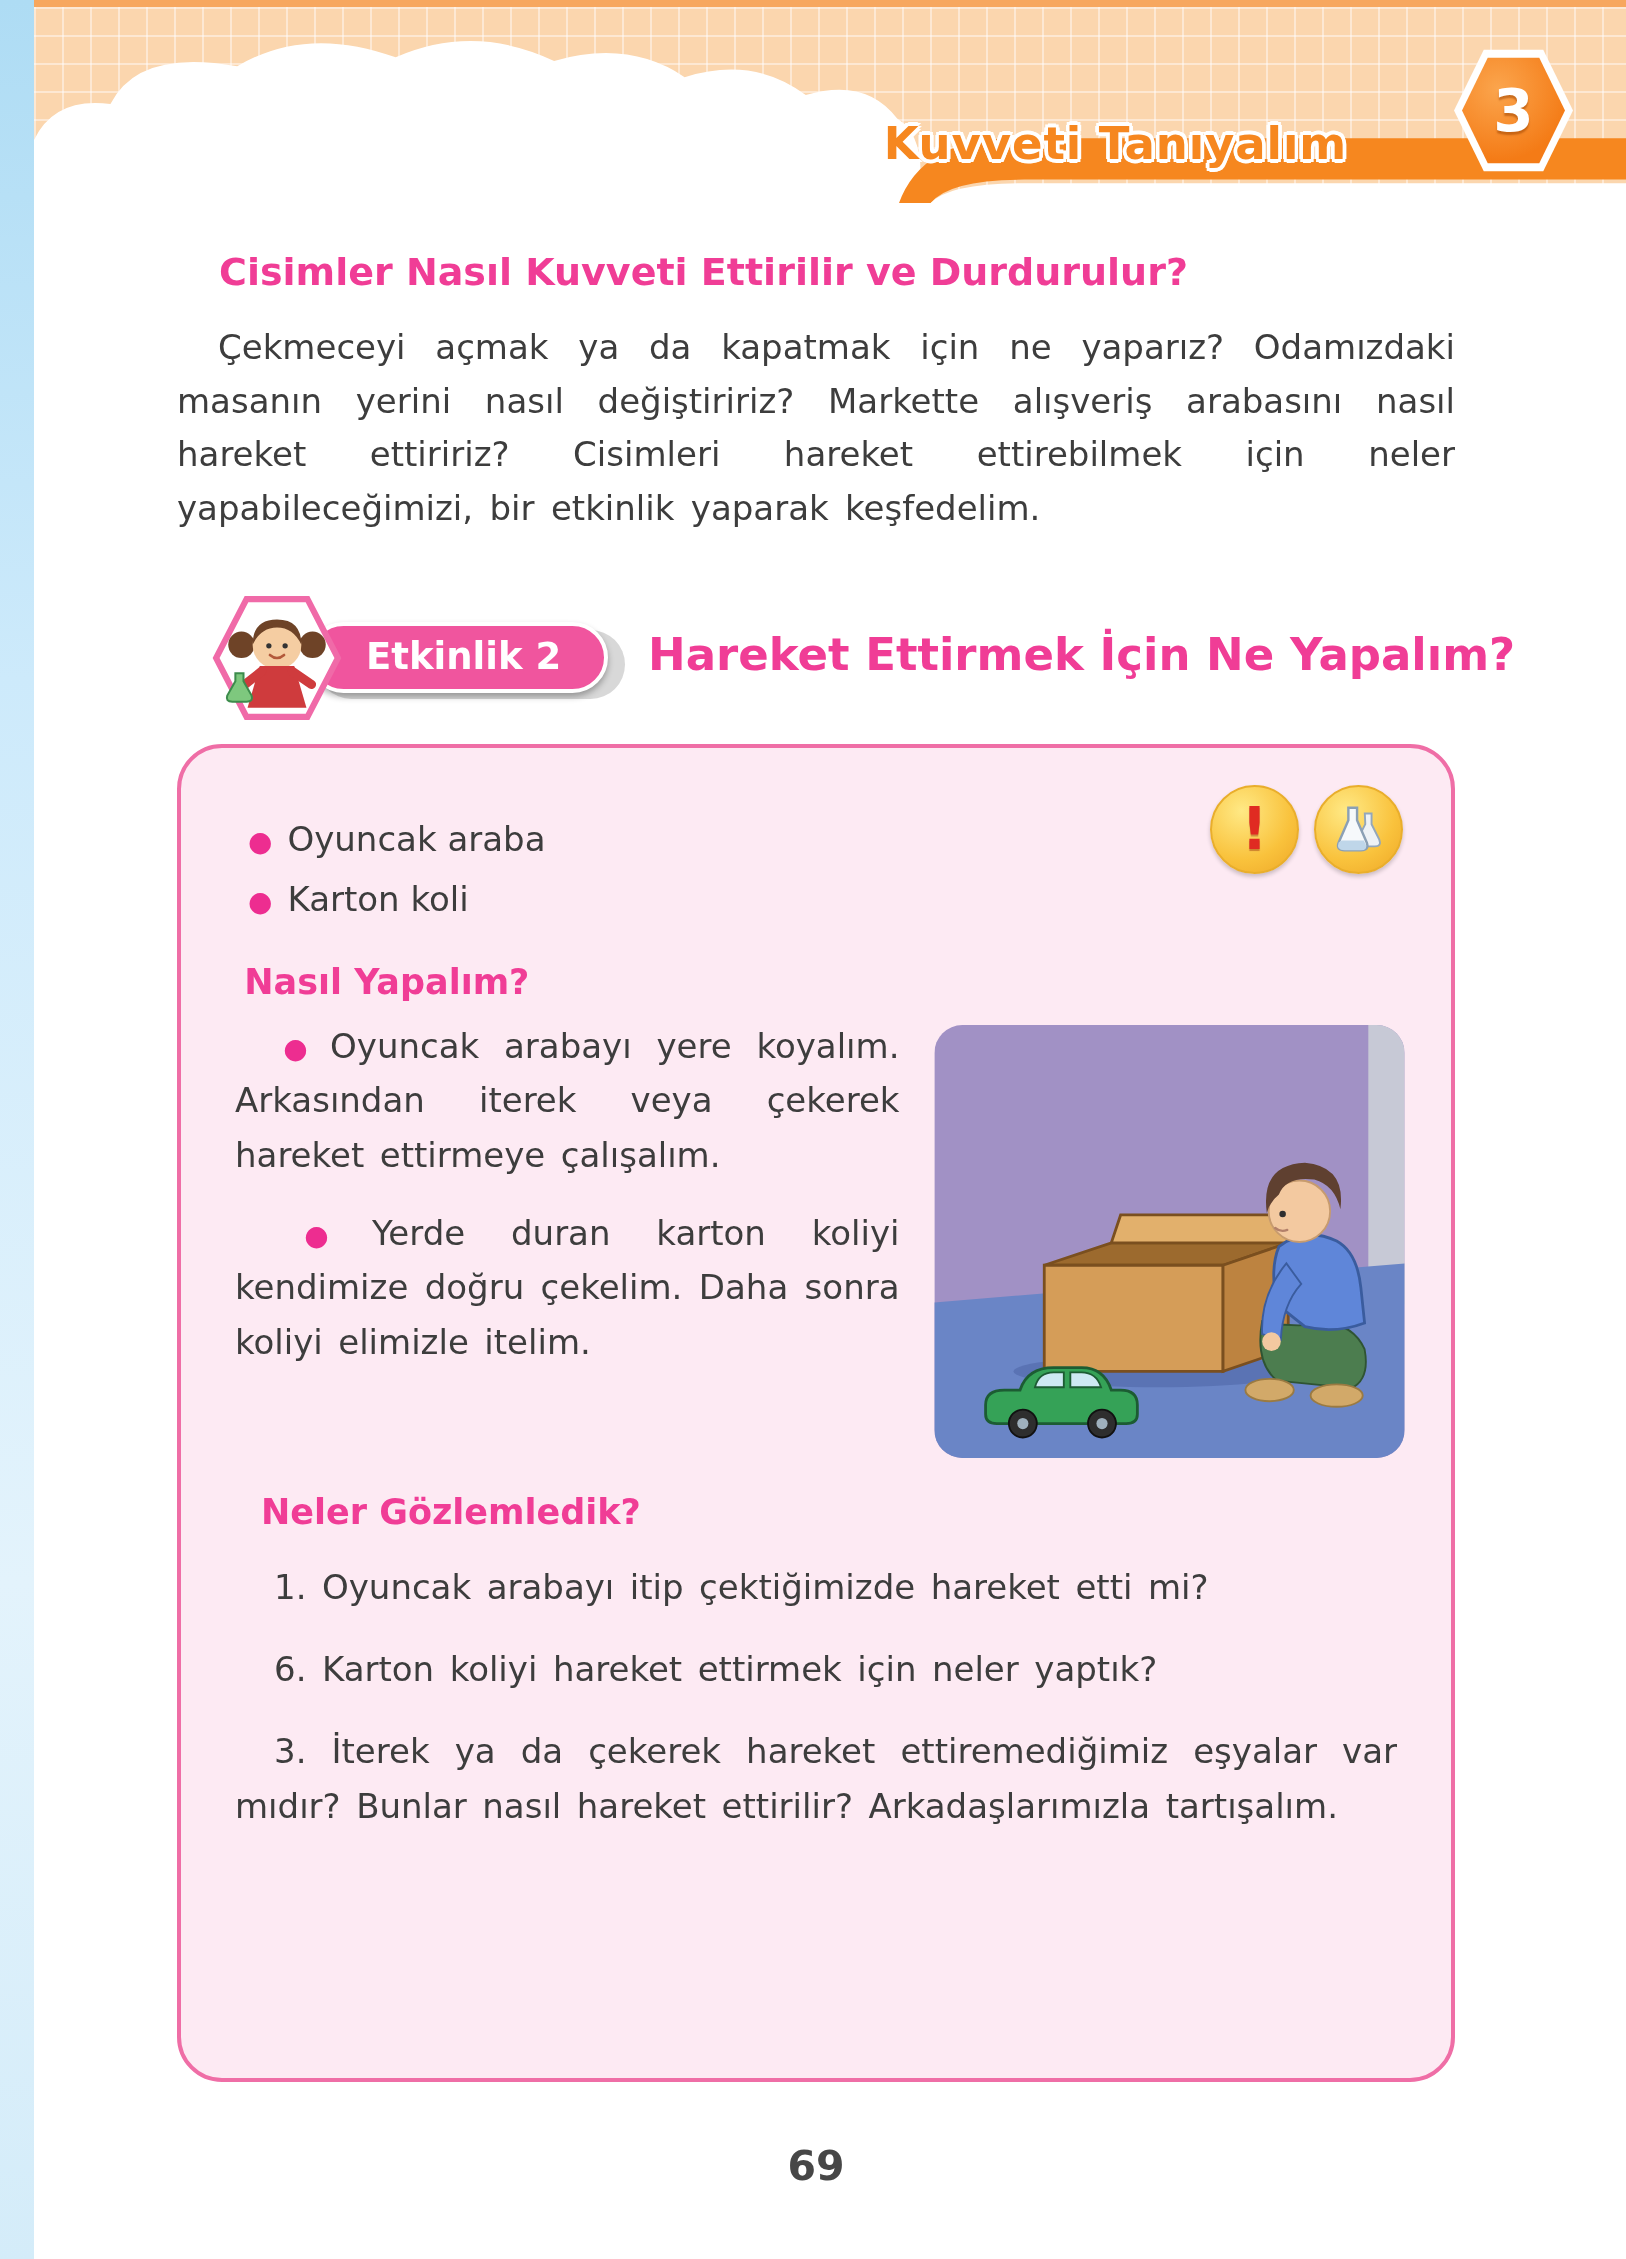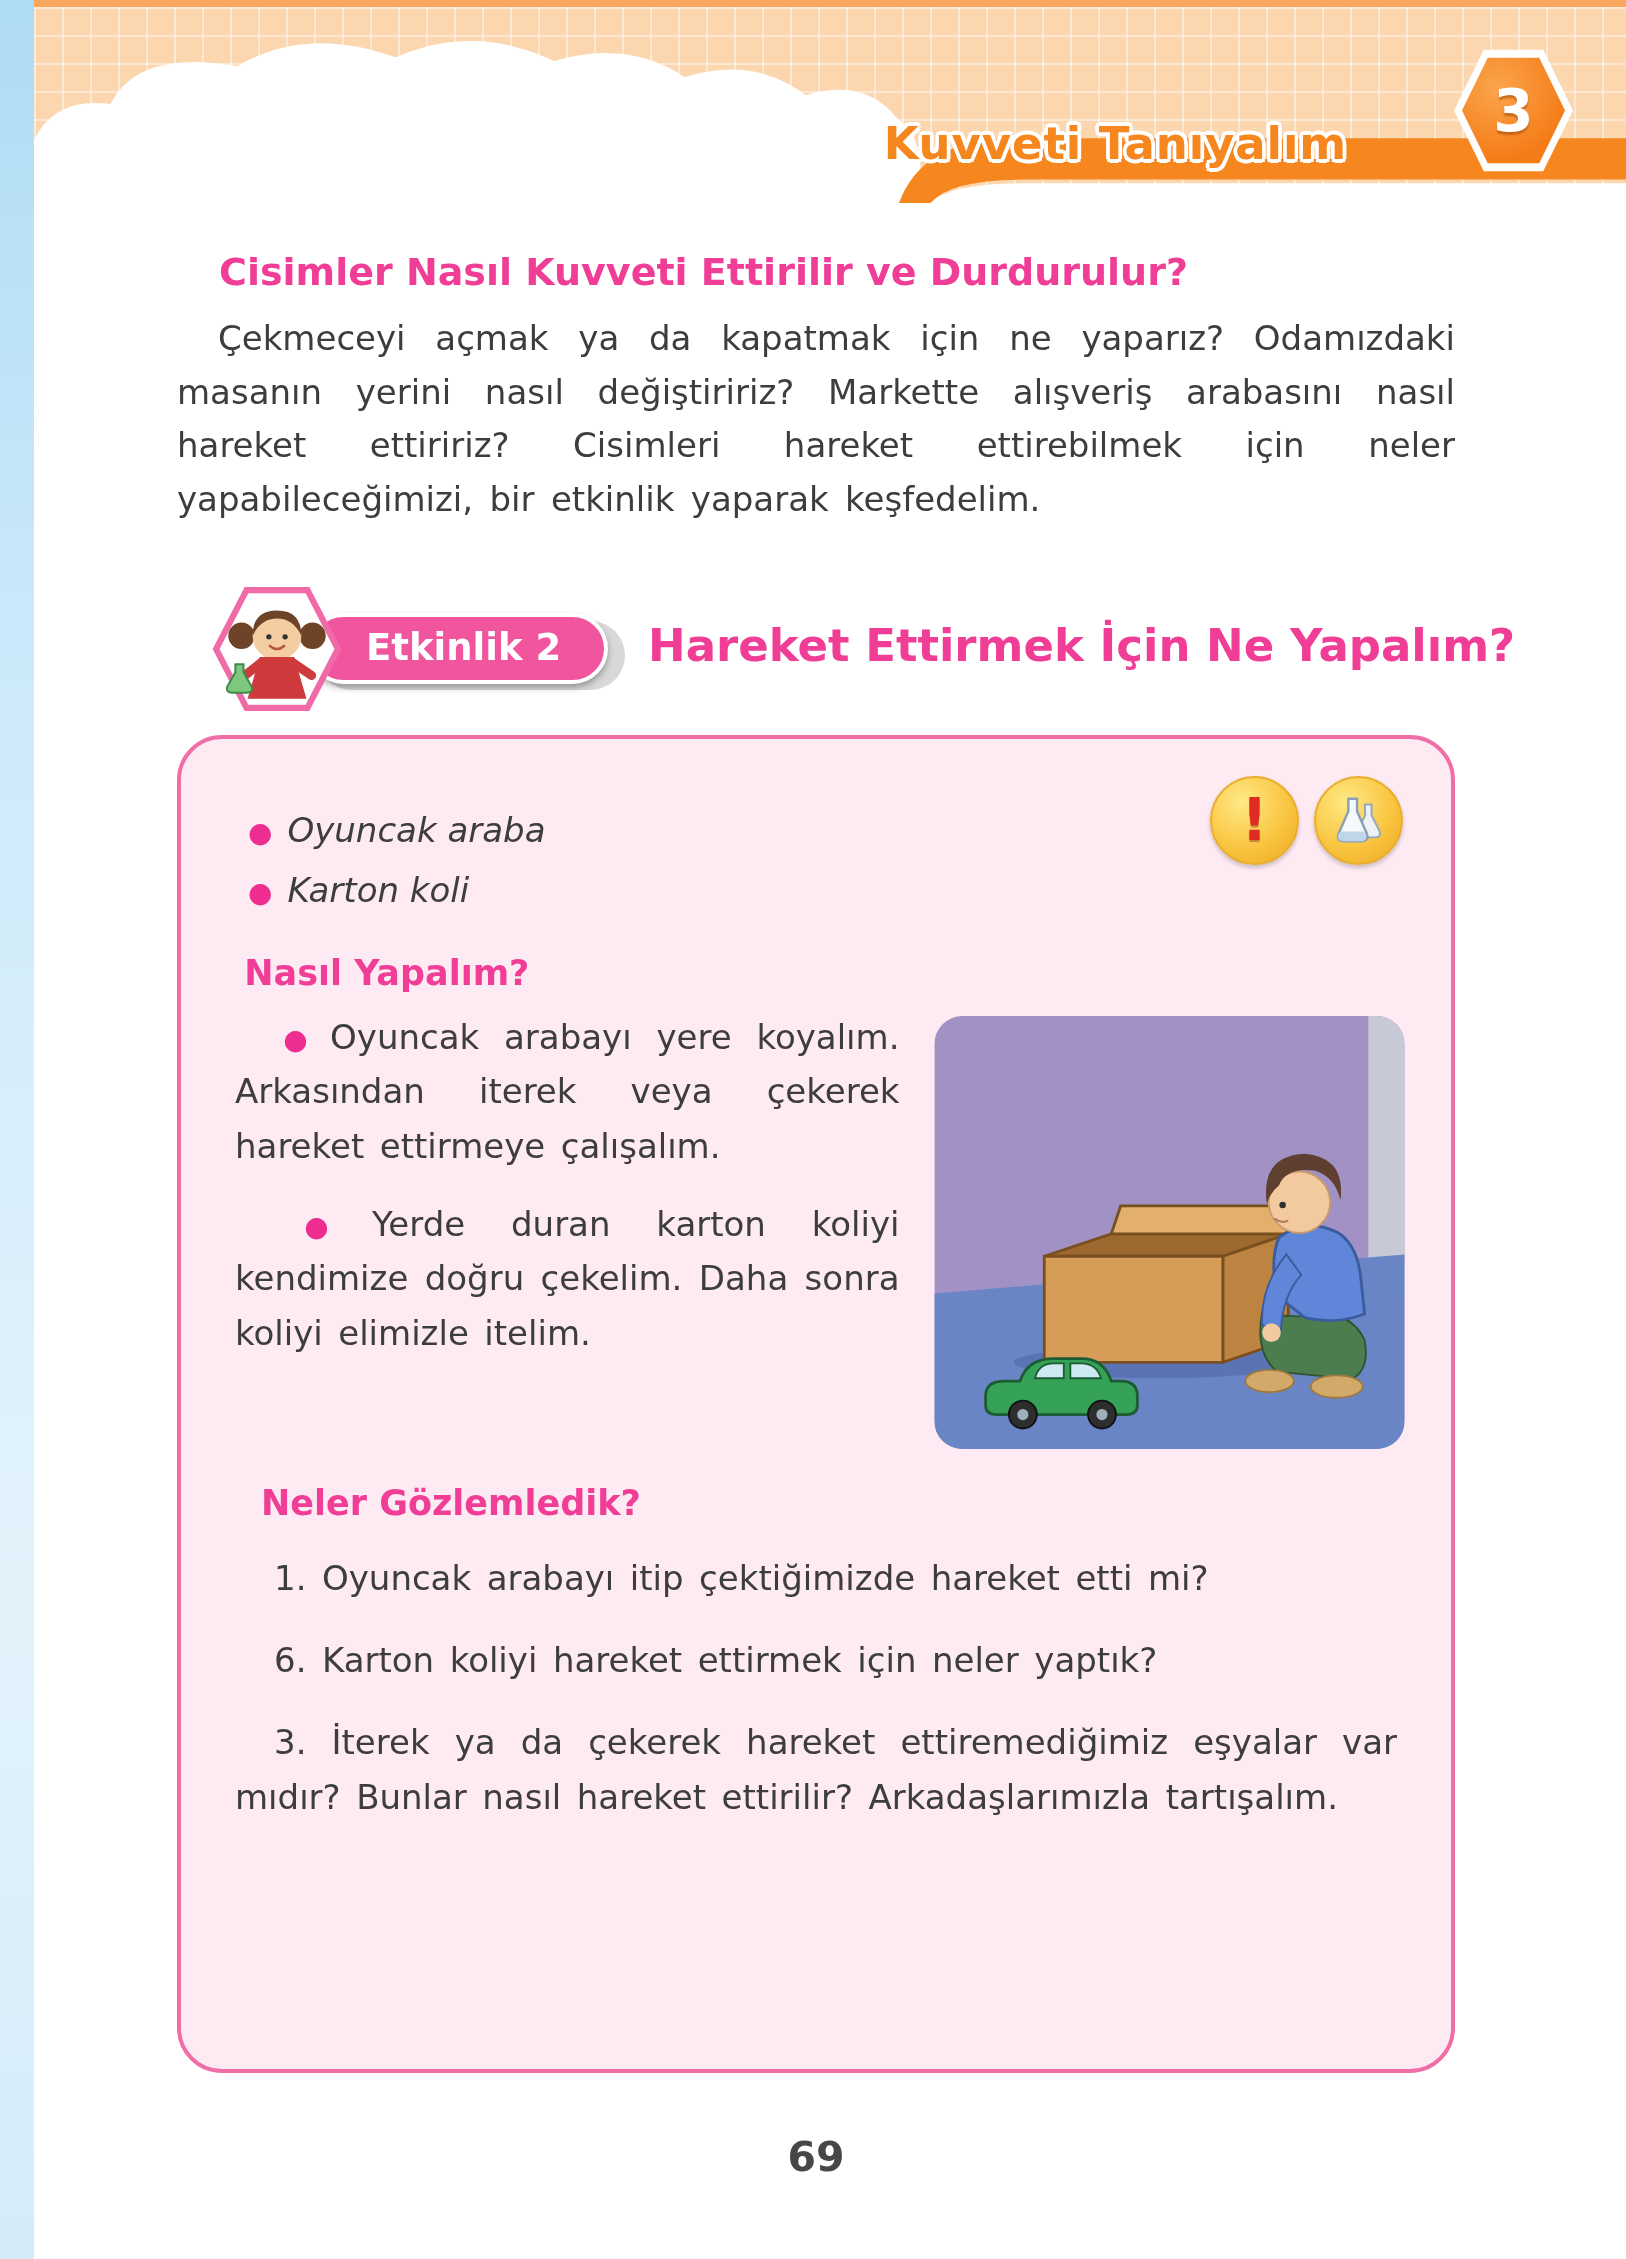--- a/index.html
+++ b/index.html
@@ -54,21 +54,21 @@
     color:#ffffff; font-size:58px; font-weight:bold;
     text-shadow:0 2.8px 1.9px rgba(160,70,0,.55);
   }
   
   .content { position:absolute; top:203px; left:0; right:0; padding:0 172px 0 177px; z-index:3; }
   .lesson-heading {
     margin:47px 0 0 42px;
     font-size:38px; font-weight:bold; color:#f03d96;
   }
   .intro {
-    margin-top:18px;
+    margin-top:27px;
     font-size:34px; line-height:1.58; text-align:justify; text-indent:41px;
     color:#3d3d3d; word-spacing:5.6px;
   }
   
   .activity-row { position:relative; margin-top:60px; height:135px; }
   .girl-hex { position:absolute; left:34px; top:-3.7px; width:132px; height:132px; z-index:3; }
   .badge-shadow {
     position:absolute; left:140px; top:34px; width:308px; height:69px;
     background:#d8d8d8; border-radius:35px; z-index:1;
   }
@@ -100,21 +100,21 @@
     width:89px; height:89px; border-radius:50%;
     background:radial-gradient(circle at 35% 28%, #ffe985, #f9c23c 60%, #eea727);
     border:2.8px solid #e9ae2c;
     box-shadow:0 2.8px 4.7px rgba(0,0,0,.2);
     display:flex; align-items:center; justify-content:center;
   }
   .excl { color:#e02b22; font-size:58px; font-weight:bold; line-height:1; text-shadow:0 1.9px 0.9px rgba(120,0,0,.35); }
   .box-h {
     font-size:35px; font-weight:bold; color:#f03d96; margin:0 0 9.3px 9.3px;
   }
-  .materials { list-style:none; margin:13px 0 32px 13px;font-style:italic; }
+  .materials { list-style:none; margin:13px 0 32px 13px; }
   .materials li { font-size:34px; line-height:1.78; color:#3d3d3d; display:flex; align-items:baseline; }
   .dot { color:#ed2d90; margin-right:15px; font-size:28px; }
   .dot::before { content:"●"; }
   .steps { margin-top:15px; }
   .illustration {
     float:right; width:471px; height:433px;
     margin:5.6px -7.5px 17px 34px;
   }
   .illustration svg { display:block; width:100%; height:100%; }
   .step {

